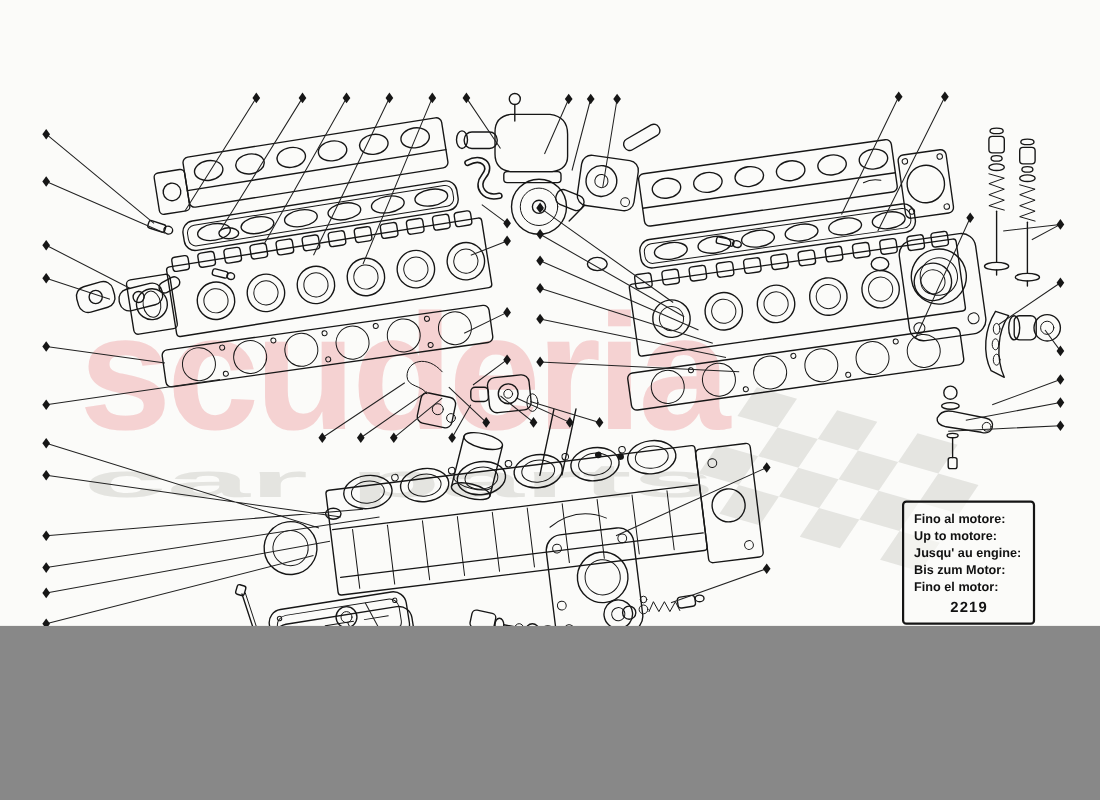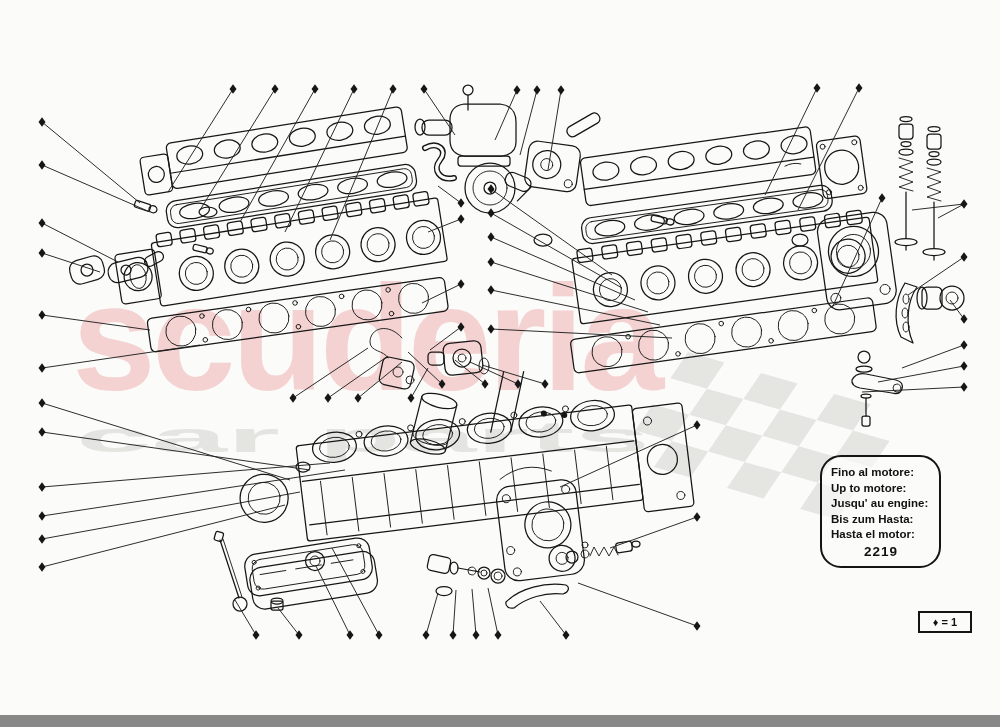--- a/index.html
+++ b/index.html
@@ -2,35 +2,35 @@
 <html style="--line: #161616; --bg: #fbfbf9;"><head>
 <meta charset="utf-8">
 <style>
   :root{
     --line:#161616;
     --bg:#fbfbf9;
   }
   html,body{margin:0;padding:0;background:#888;}
   .canvas{
     position:relative;
-    width:1000px;height:715px;
+    width:1000px;height:569px;
     background:var(--bg);
     overflow:hidden;
     font-family:"Liberation Sans",sans-serif;
   }
   svg.diagram{position:absolute;left:0;top:0;}
   .art{stroke:var(--line);stroke-width:1.25;fill:none;stroke-linecap:round;stroke-linejoin:round;}
   .art .thin{stroke-width:0.9;}
   .art .fill{fill:var(--line);stroke:none;}
   .leaders{stroke:#222;stroke-width:0.95;fill:none;}
   .wm-title{font-weight:bold;letter-spacing:-4px;}
   .wm-sub{font-weight:bold;}
   .info-box{
     position:absolute;left:820px;top:455px;width:100px;
-    border:2.5px solid #141414;border-radius:21px;
+    border:2.5px solid #141414;border-radius:4px;
     padding:8px 8px 6px 9px;
     background:rgba(251,251,249,0.6);
     font-size:11.5px;font-weight:bold;line-height:15.6px;color:#111;
     white-space:nowrap;
   }
   .info-box .value{text-align:center;font-size:13.5px;margin-top:1px;letter-spacing:1px;}
   .legend-box{
     position:absolute;left:918px;top:611px;width:50px;height:18px;
     border:2px solid #141414;
     display:flex;align-items:center;justify-content:center;
@@ -520,22 +520,22 @@
         <path d="M0 -4.8 L3.5 0 L0 4.8 L-3.5 0 Z" transform="translate(476,635)" fill="#161616"></path>
         <path d="M0 -4.8 L3.5 0 L0 4.8 L-3.5 0 Z" transform="translate(498,635)" fill="#161616"></path>
         <path d="M0 -4.8 L3.5 0 L0 4.8 L-3.5 0 Z" transform="translate(566,635)" fill="#161616"></path>
       </g>
 </svg>
 
 <div class="info-box">
   <div>Fino al motore:</div>
   <div>Up to motore:</div>
   <div>Jusqu' au engine:</div>
-  <div>Bis zum Hasta:</div>
-  <div>Hasta el motor:</div>
+  <div>Bis zum Motor:</div>
+  <div>Fino el motor:</div>
   <div class="value">2219</div>
 </div>
 
 <div class="legend-box">
   <span>♦ = 1</span>
 </div>
 
 </div>
 
 </body></html>

